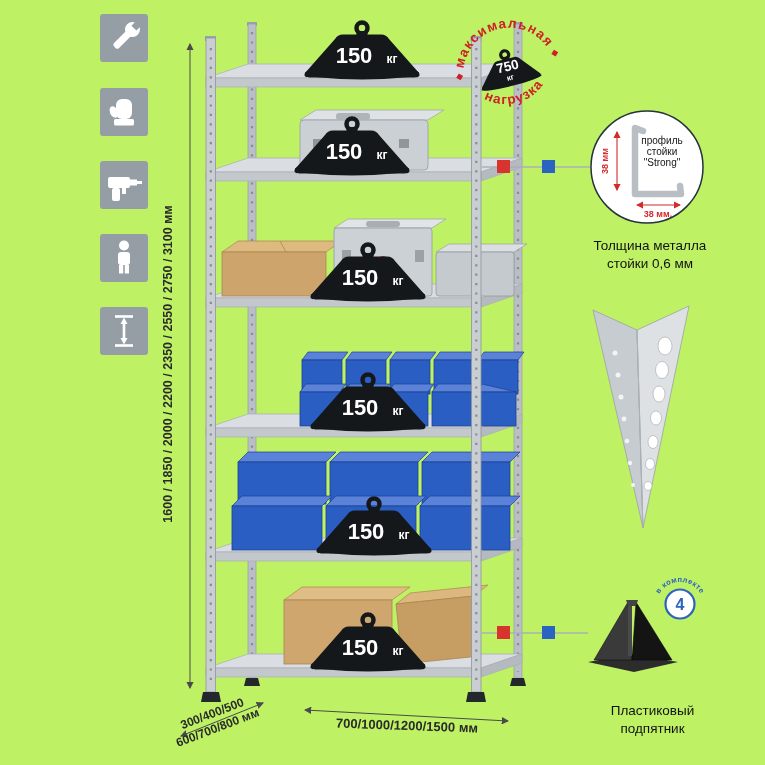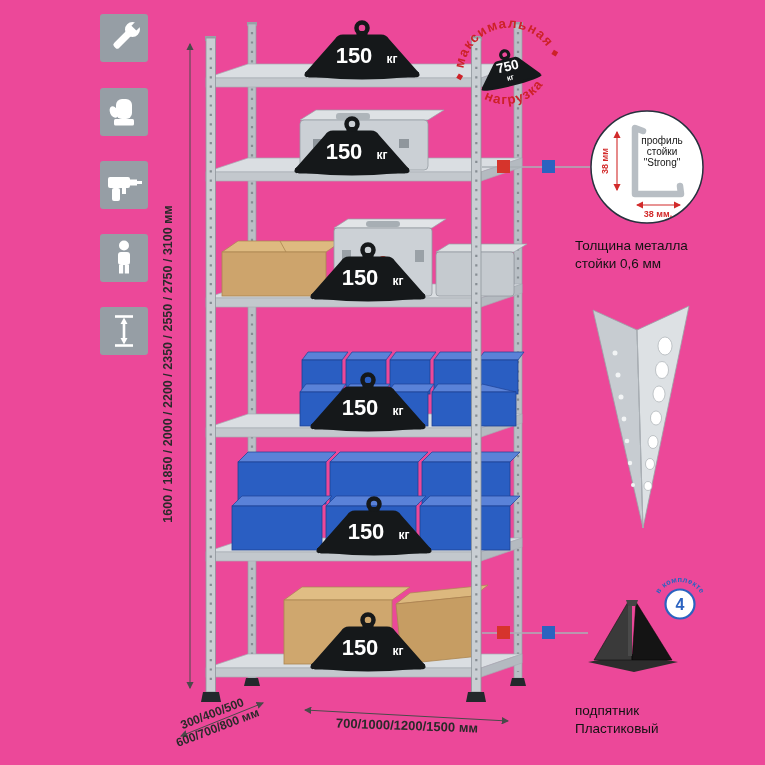--- a/index.html
+++ b/index.html
@@ -1,22 +1,22 @@
 <!DOCTYPE html>
 <html><head>
 <meta charset="utf-8">
 <style>
   html,body{margin:0;padding:0;background:#fff;}
-  .canvas{position:relative;width:765px;height:765px;background:#ec4899;overflow:hidden;
+  .canvas{position:relative;width:765px;height:765px;background:#bef264;overflow:hidden;
           font-family:"Liberation Sans",sans-serif;outline:1px solid #ececec;}
   .abs{position:absolute;}
   .side-icon{position:absolute;left:100px;width:48px;height:48px;background:#969ea5;
              border-radius:3px;display:flex;align-items:center;justify-content:center;}
   .dim-text{position:absolute;color:#2a2a2a;font-size:12.5px;font-weight:700;white-space:nowrap;}
-  .caption{position:absolute;color:#121212;font-size:13.5px;line-height:1.32;}
+  .caption{position:absolute;text-align:center;color:#121212;font-size:13.5px;line-height:1.32;}
   .caption span{display:block;}
   .depth-text{position:absolute;left:144px;top:706px;width:142px;text-align:center;
               transform:rotate(-21deg);color:#2a2a2a;font-size:12px;font-weight:700;line-height:1.25;}
   .depth-text span{display:block;white-space:nowrap;}
   .wVal{fill:#ffffff;font-size:22px;font-weight:bold;text-anchor:middle;}
   .wUnit{fill:#ffffff;font-size:12px;font-weight:bold;text-anchor:middle;}
   .shTop{fill:#dadee2;stroke:#a8aeb4;stroke-width:.7;}
   .shFront{fill:#c3c8cd;stroke:#a8aeb4;stroke-width:.7;}
   .shSide{fill:#b4bac0;stroke:#a8aeb4;stroke-width:.7;}
   .postB{fill:#b9bfc5;stroke:#979ea4;stroke-width:.7;}
@@ -335,22 +335,22 @@
   <svg class="abs" style="left:646px;top:566px" width="64" height="64" viewBox="0 0 64 64">
     <defs>
         <path id="bArc" d="M 10,40 A 24,24 0 1 1 58,40" fill="none"></path>
       </defs>
     <text class="badgeTxt"><textPath href="#bArc" startOffset="50%" text-anchor="middle">в комплекте</textPath></text>
     <circle cx="34" cy="38" r="14.5" fill="#fff" stroke="#2b63c0" stroke-width="2.2"></circle>
     <text x="34" y="44" text-anchor="middle" fill="#2b63c0" font-size="16" font-weight="bold">4</text>
   </svg>
 
   <div class="caption" style="left:575px;top:702px;width:155px">
+    <span>Пластиковый</span>
     <span>подпятник</span>
-    <span>Пластиковый</span>
   </div>
 
   <div class="dim-text" style="left:168px;top:364px;transform:translate(-50%,-50%) rotate(-90deg);">1600 / 1850 / 2000 / 2200 / 2350 / 2550 / 2750 / 3100 мм</div>
 
   <div class="dim-text" style="left:306px;top:718px;width:202px;text-align:center;transform:rotate(2deg);font-size:13px;">700/1000/1200/1500 мм</div>
 
   <div class="depth-text">
     <span>300/400/500</span>
     <span>600/700/800 мм</span>
   </div>

